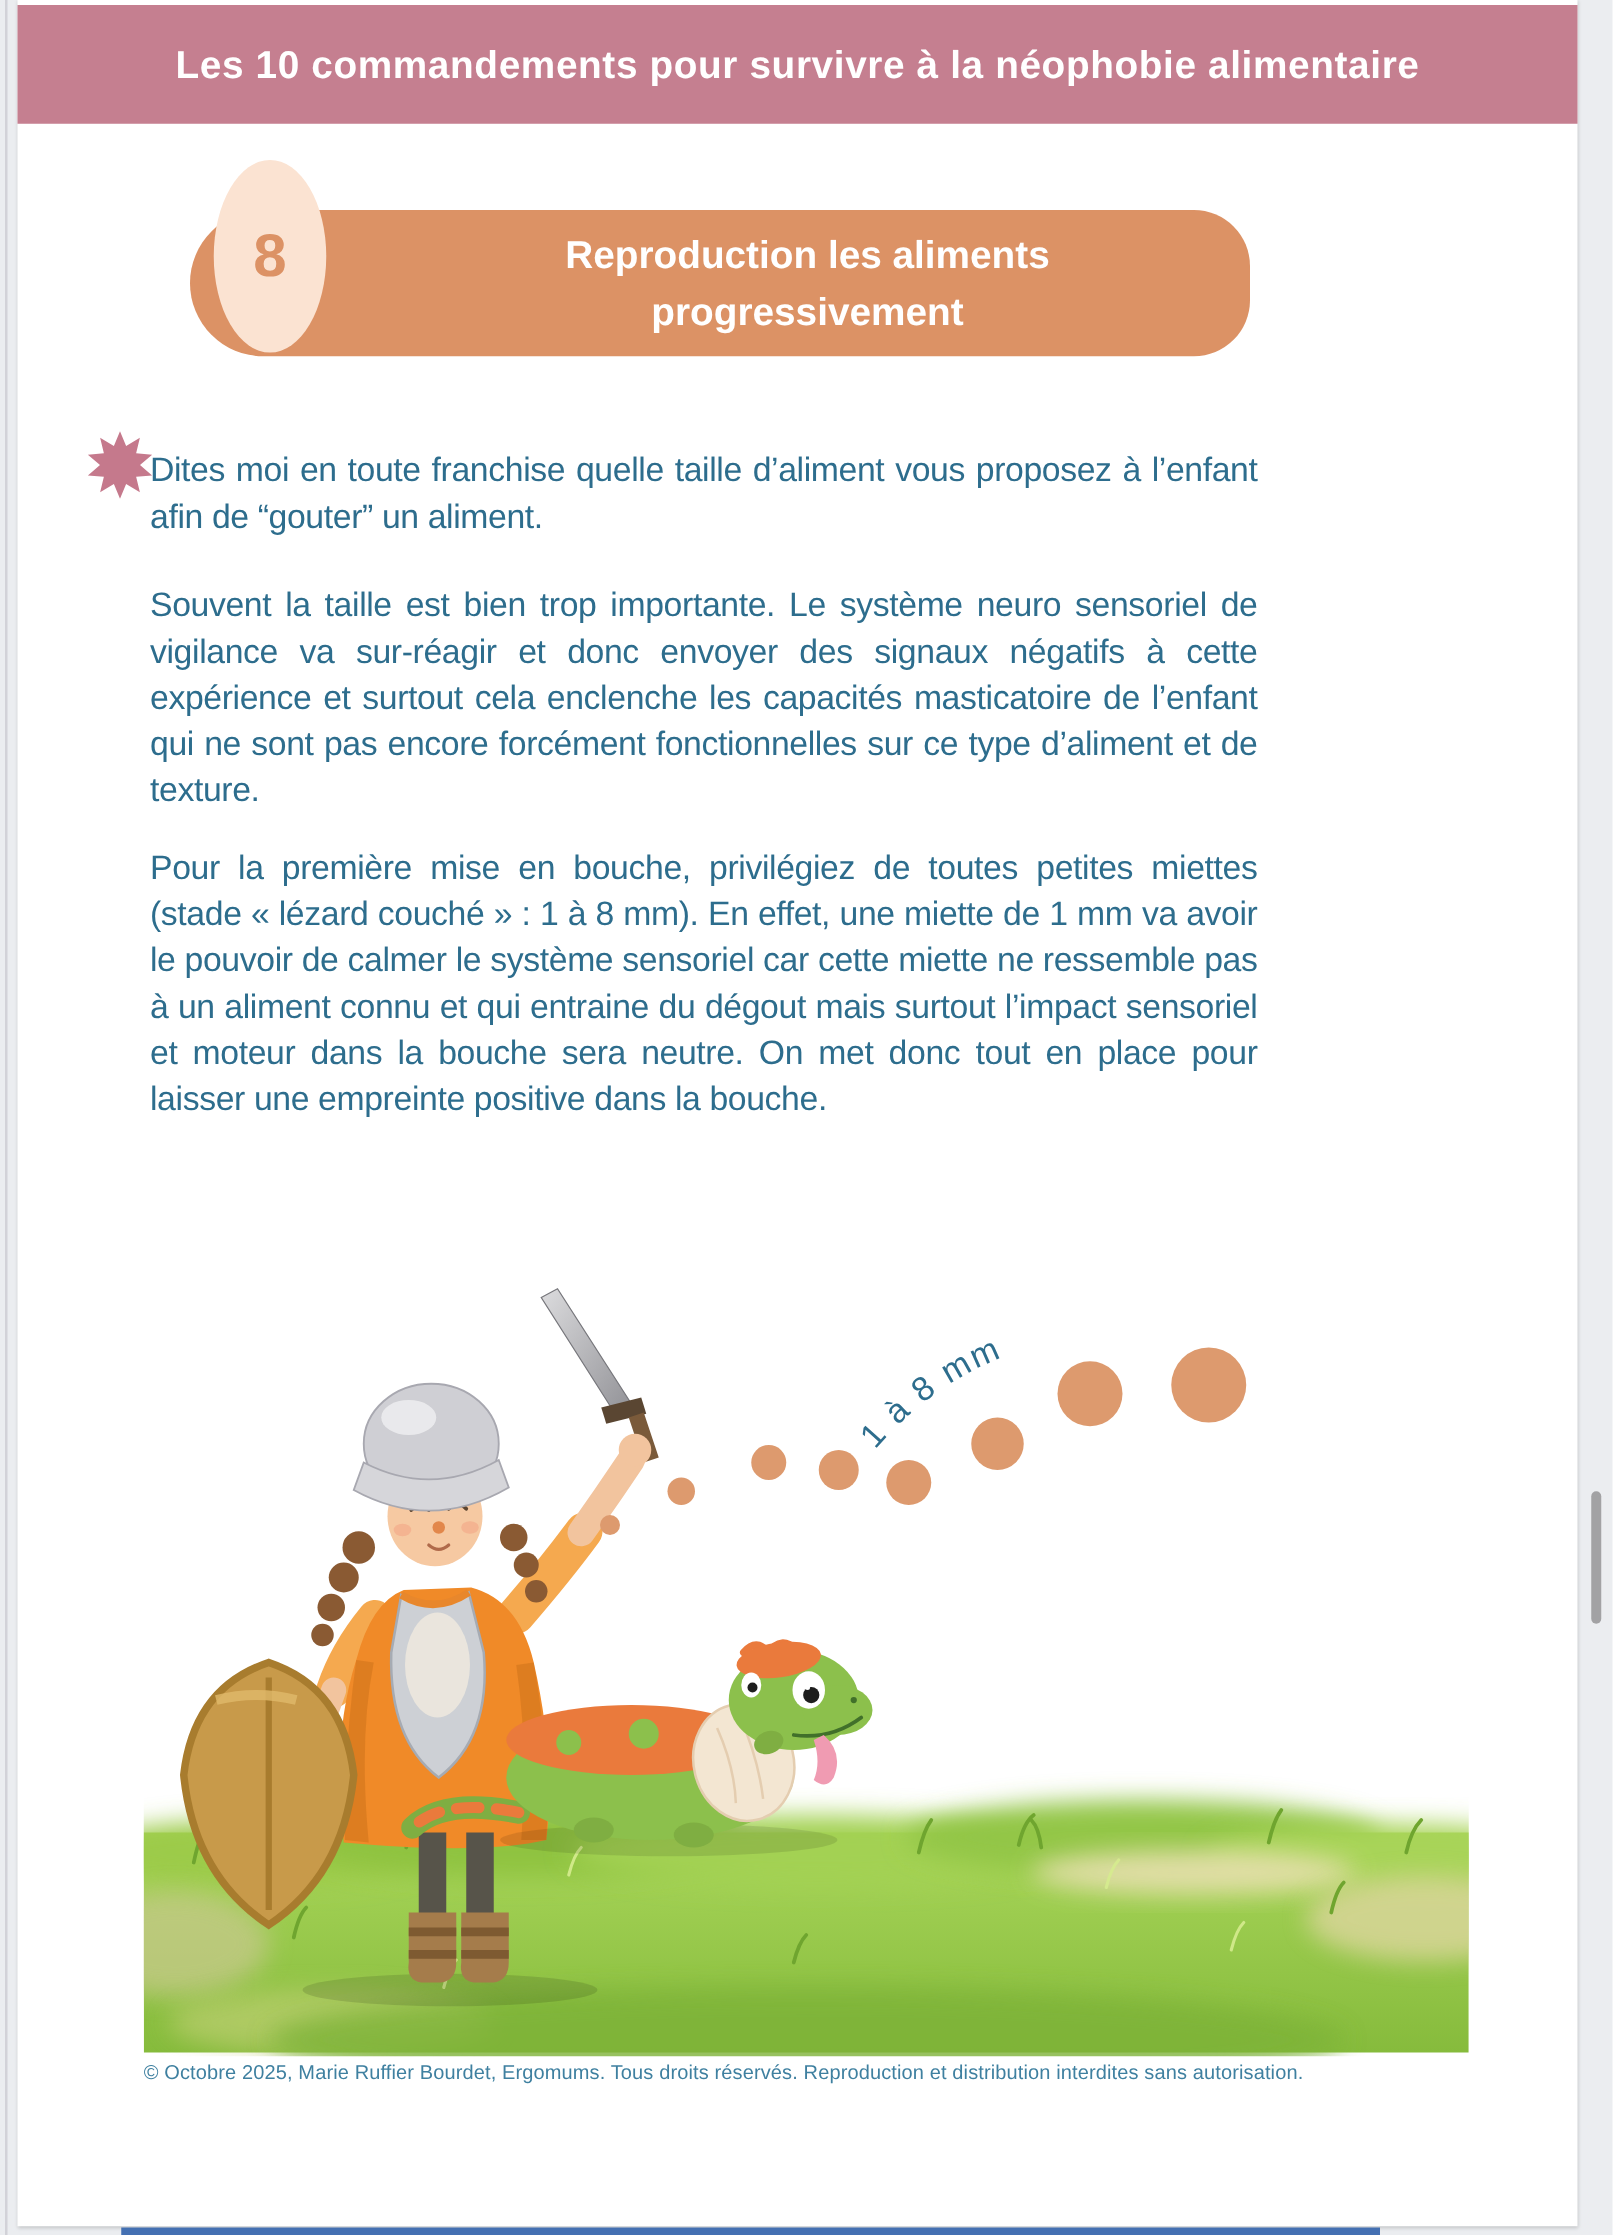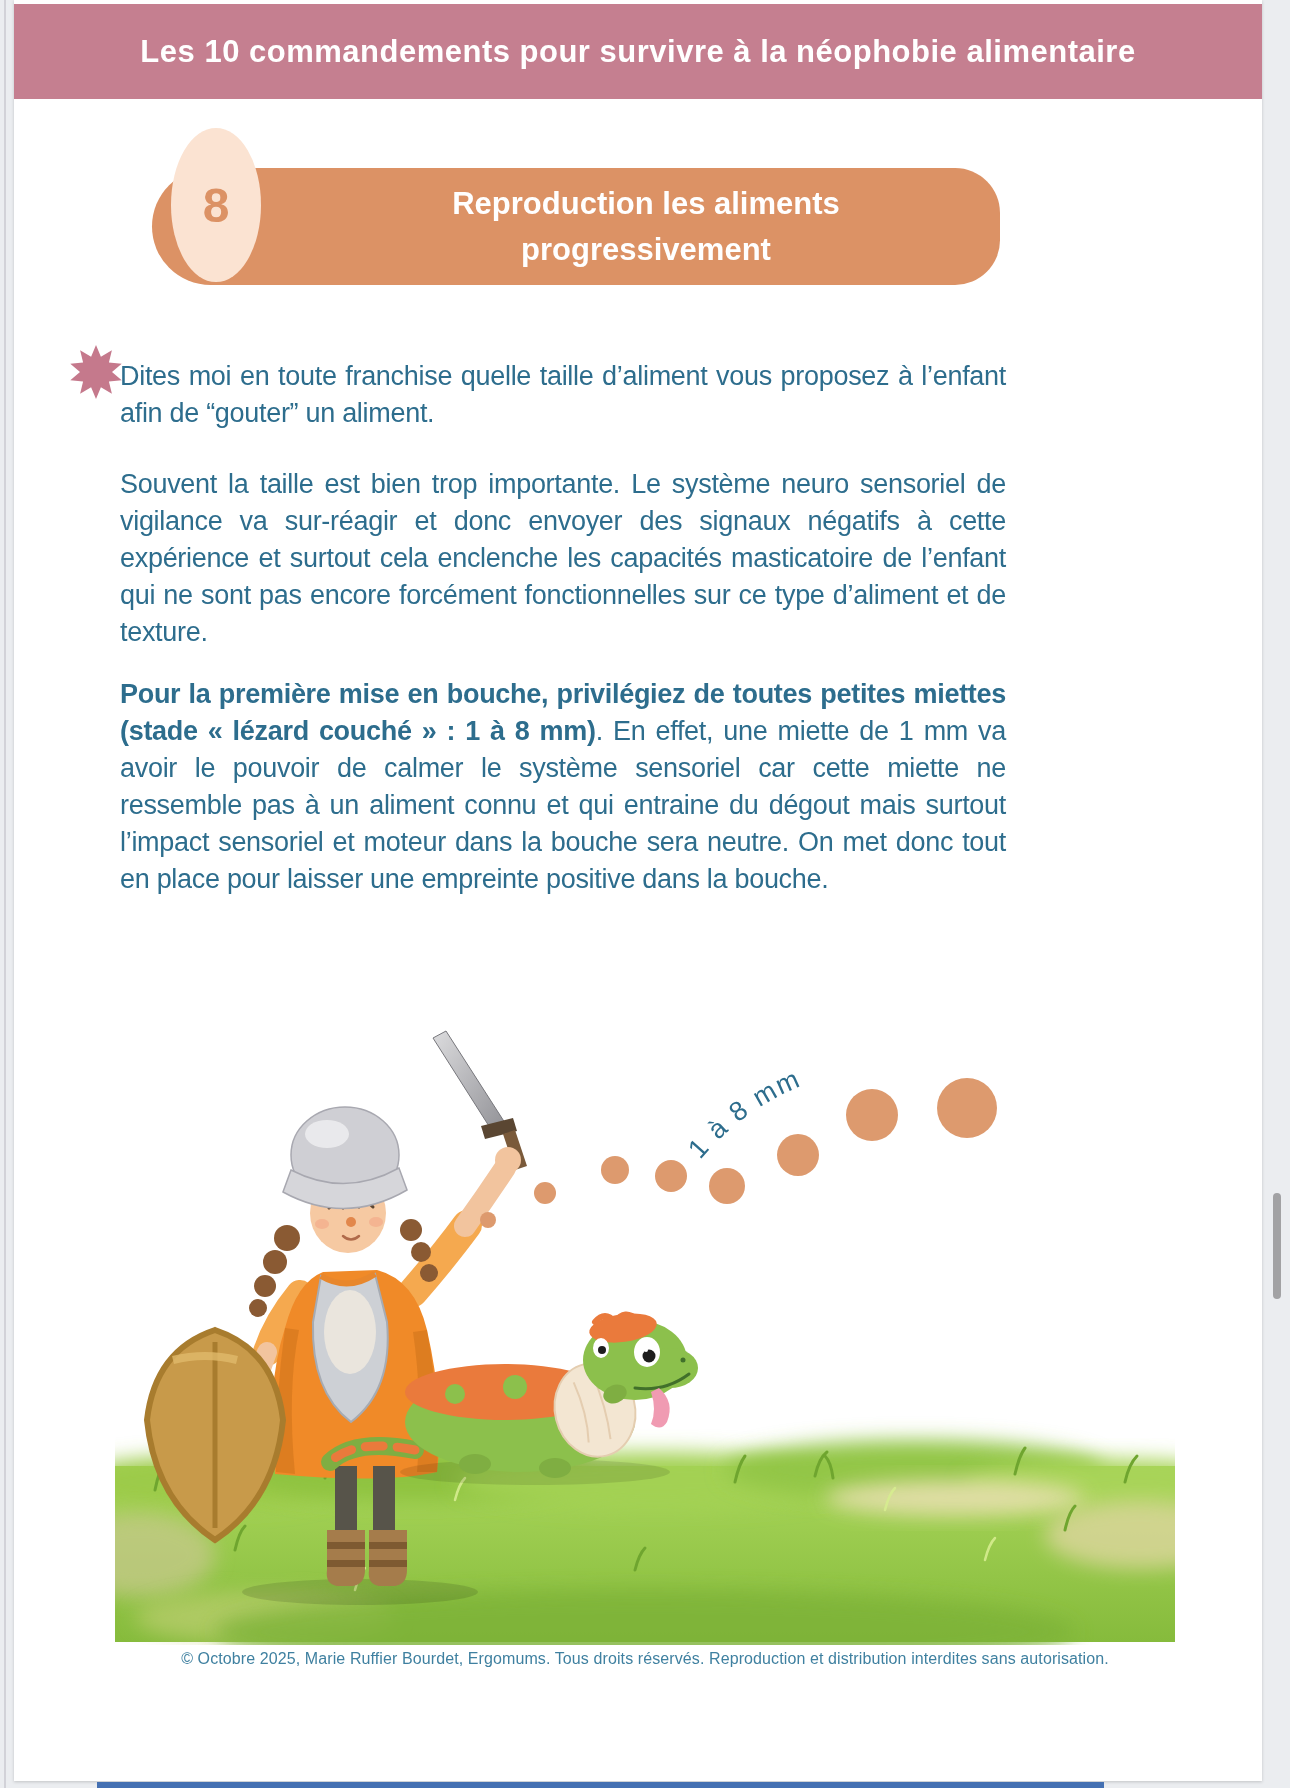--- a/index.html
+++ b/index.html
@@ -20,24 +20,24 @@
         border-radius:60px 46px 46px 60px;}
   .banner-title{position:absolute;left:170px;top:0;width:648px;height:117px;display:flex;
         align-items:center;justify-content:center;text-align:center;}
   .banner-title span{display:block;max-width:480px;color:#fff;font-size:31px;font-weight:bold;line-height:46px;}
   .badge{position:absolute;left:157px;top:128px;width:90px;height:154px;border-radius:50%;
         background:var(--c-badge);display:flex;align-items:center;justify-content:center;}
   .badge span{color:var(--c-badge_num);font-size:48px;font-weight:bold;}
   .para{position:absolute;left:106px;width:886px;color:var(--c-text);font-size:27px;line-height:37px;
         text-align:justify;letter-spacing:-.3px;}
   .p1{top:358px;} .p2{top:466px;} .p3{top:676px;}
-  .p3 b{font-weight:bold;}
+  .p3 b{font-weight:normal;}
   .star{position:absolute;left:54px;top:344px;width:56px;height:56px;}
   .illu{position:absolute;left:101px;top:1030px;width:1060px;height:615px;}
-  .copyright{position:absolute;left:101px;top:1650px;width:1060px;text-align:center;
+  .copyright{position:absolute;left:101px;top:1650px;width:1060px;text-align:left;
         color:var(--c-footer);font-size:16px;letter-spacing:.1px;}
   .scroll-thumb{position:absolute;left:1273px;top:1193px;width:8px;height:106px;border-radius:4px;
         background:#a2a2a4;}
   .next-page{position:absolute;left:97px;top:1782px;width:1007px;height:6px;background:var(--c-nextpage);}
 </style>
 </head>
 <body>
 
 <div class="window-edge"></div>
 

